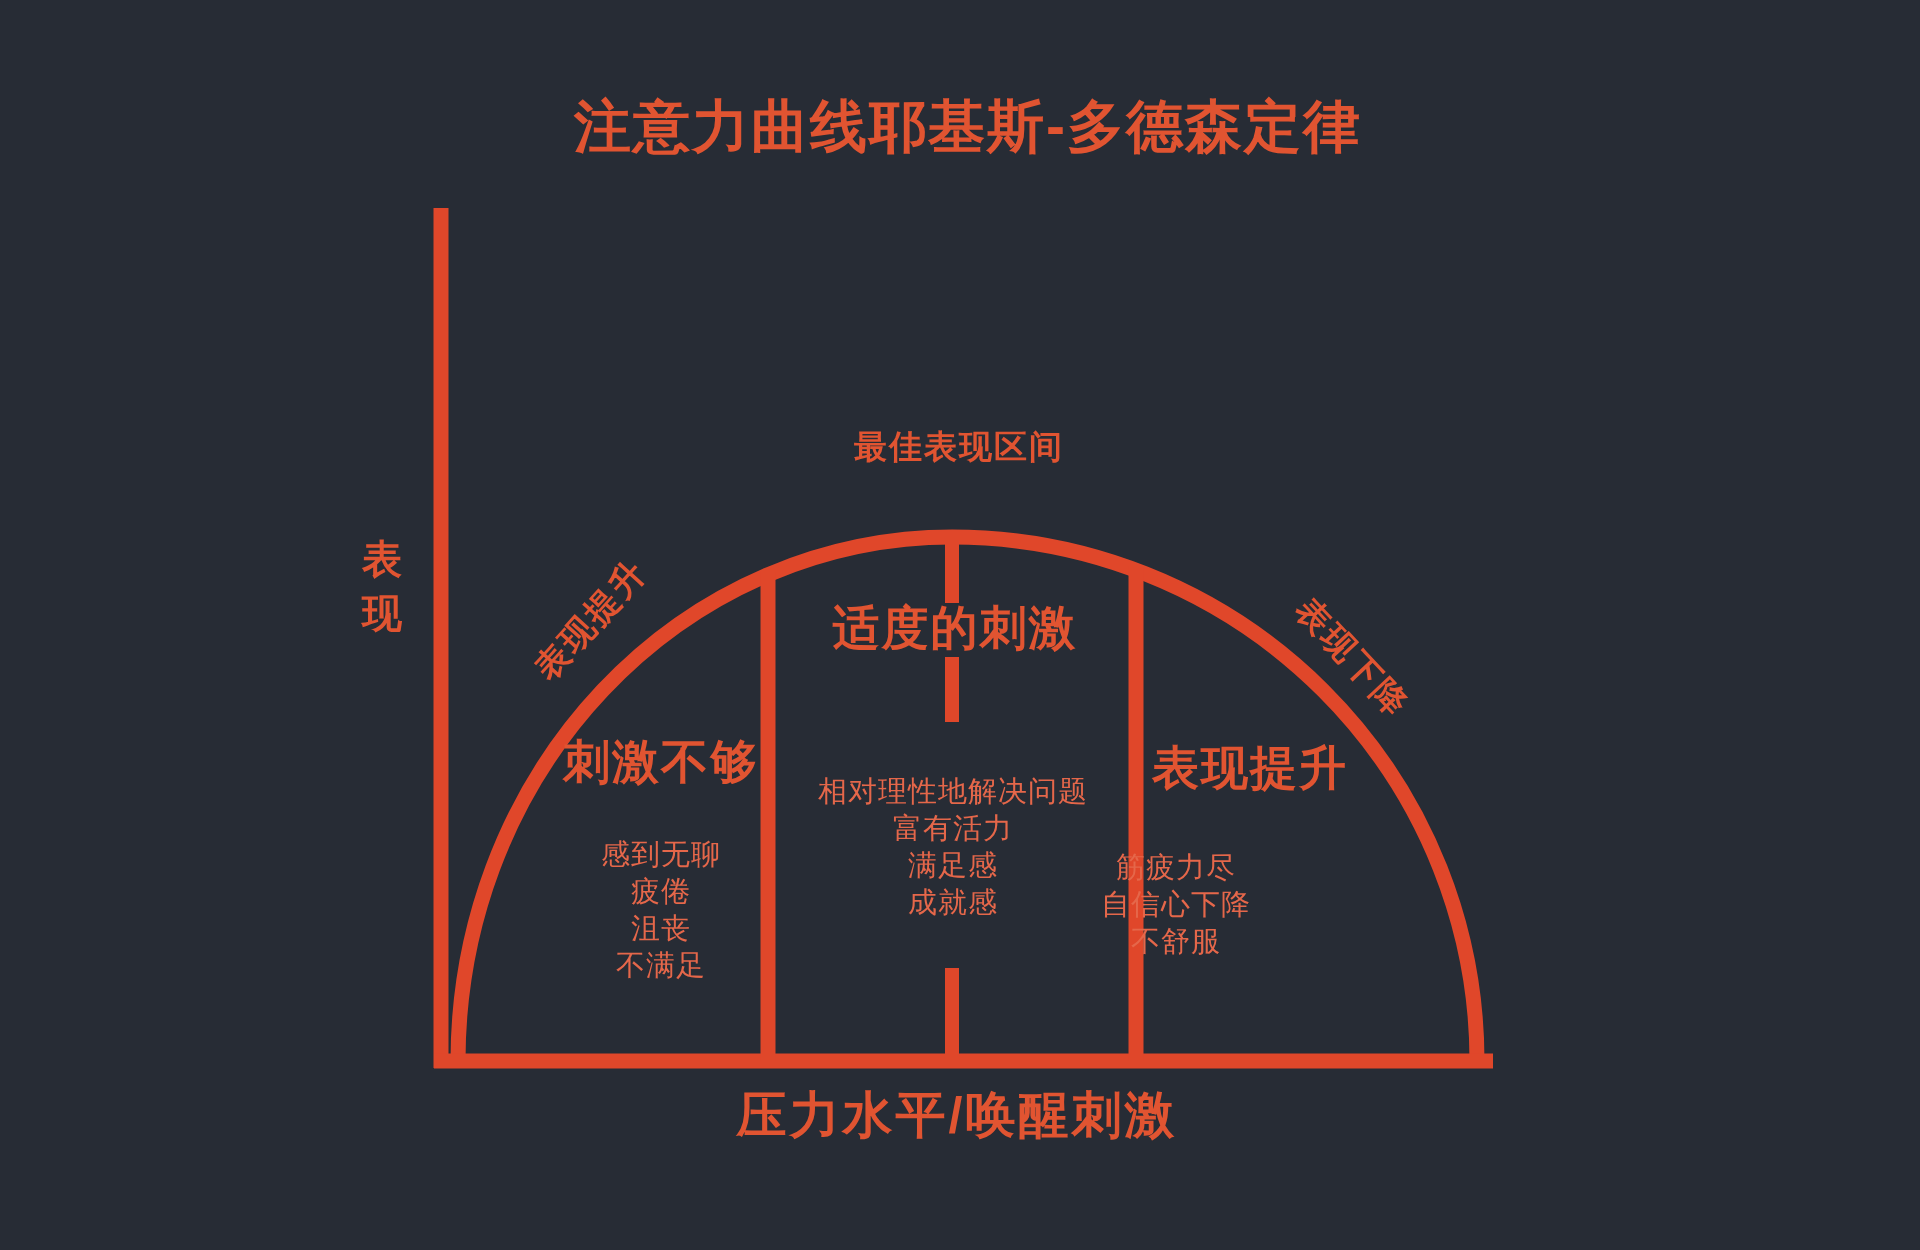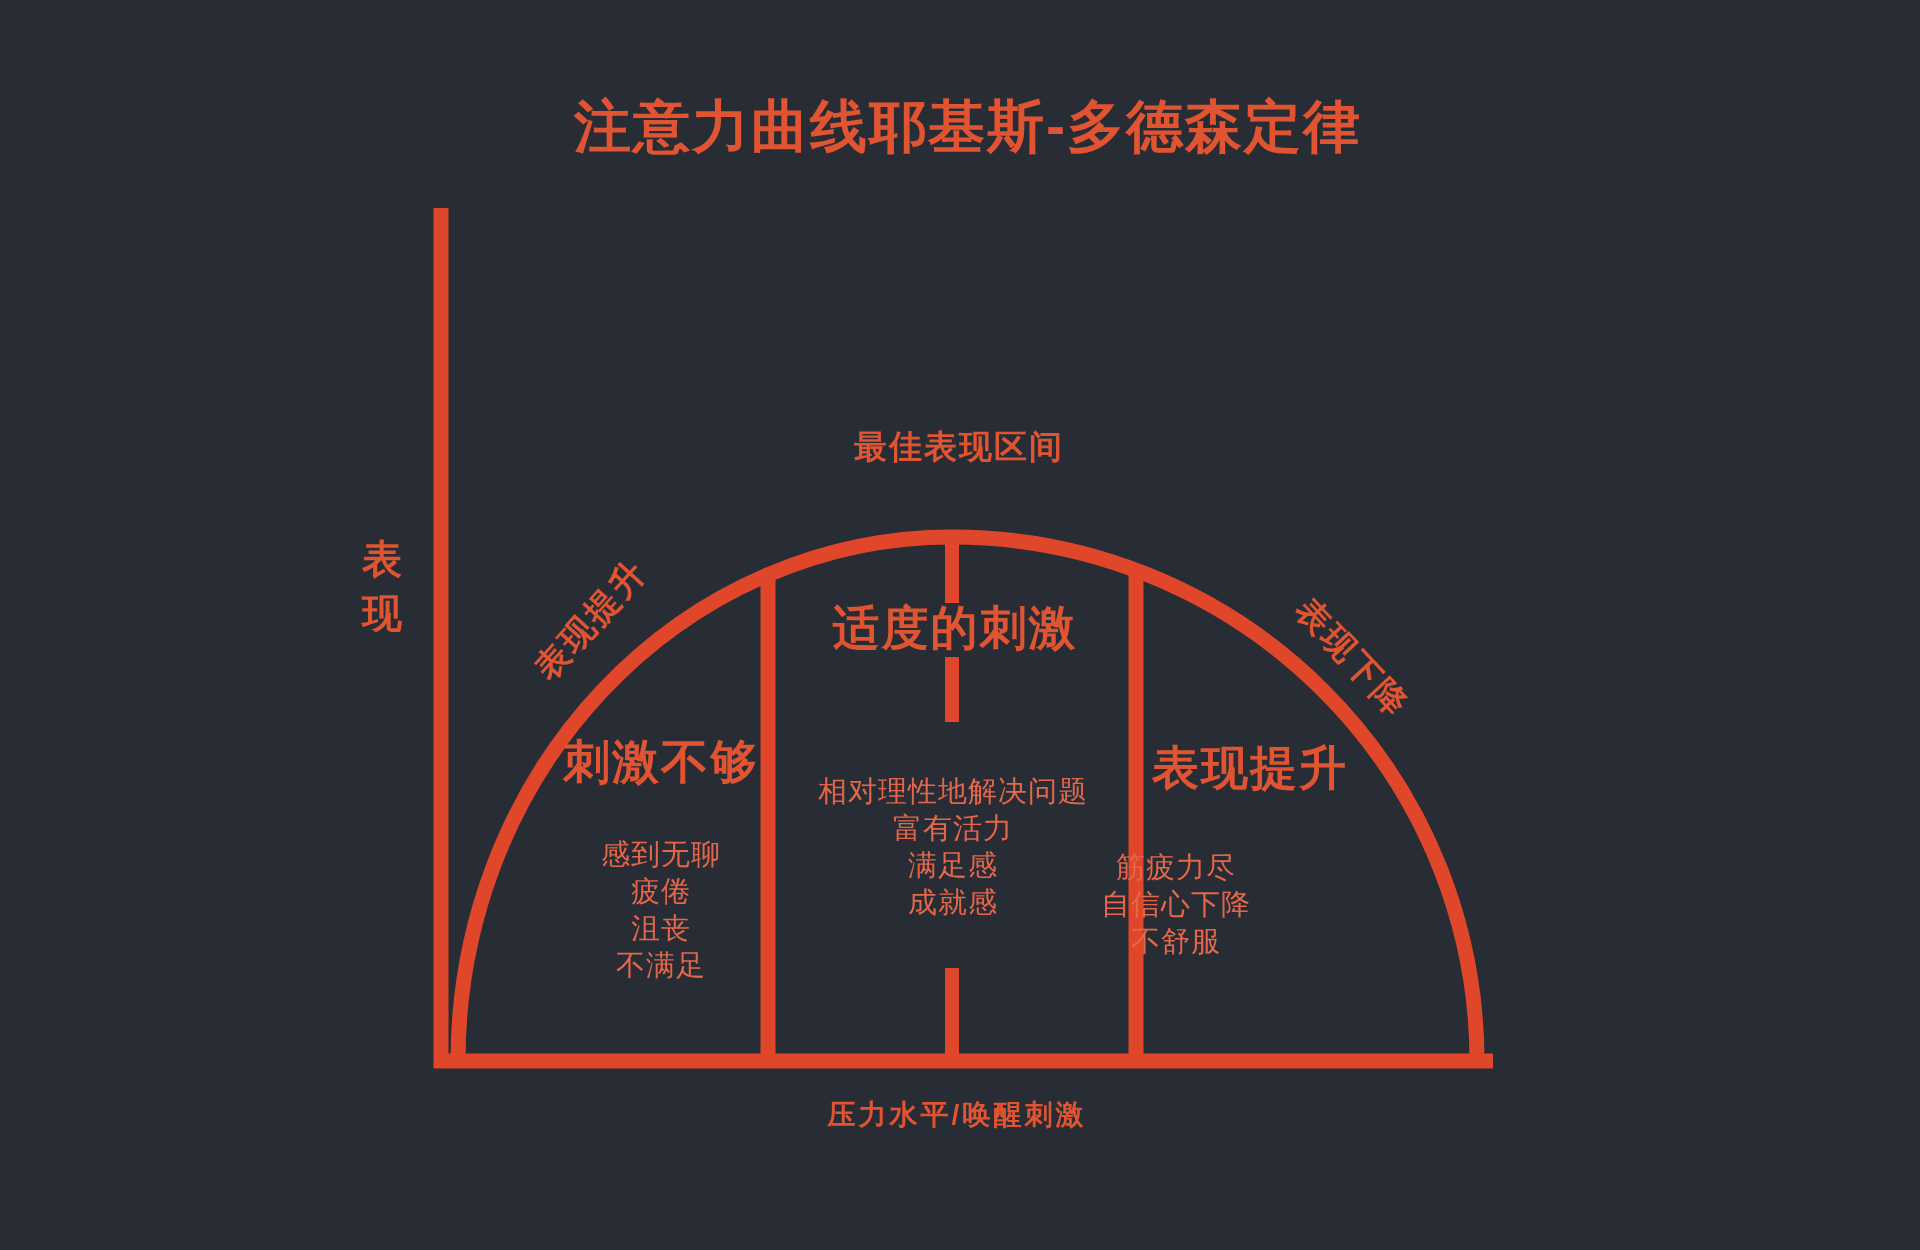--- a/index.html
+++ b/index.html
@@ -60,21 +60,21 @@
     width: 44px;
     font-size: 40px;
     font-weight: bold;
     color: var(--heading);
     line-height: 54px;
     text-align: left;
     word-break: break-all;
     white-space: normal;
   }
   .x-axis-label {
-    font-size: 28px;
+    font-size: 50px;
     font-weight: bold;
     color: var(--heading);
     letter-spacing: 3px;
   }
   svg.figure { position: absolute; left: 0; top: 0; }
   .ln { stroke: var(--accent); fill: none; }
 </style>
 </head>
 <body>
 

